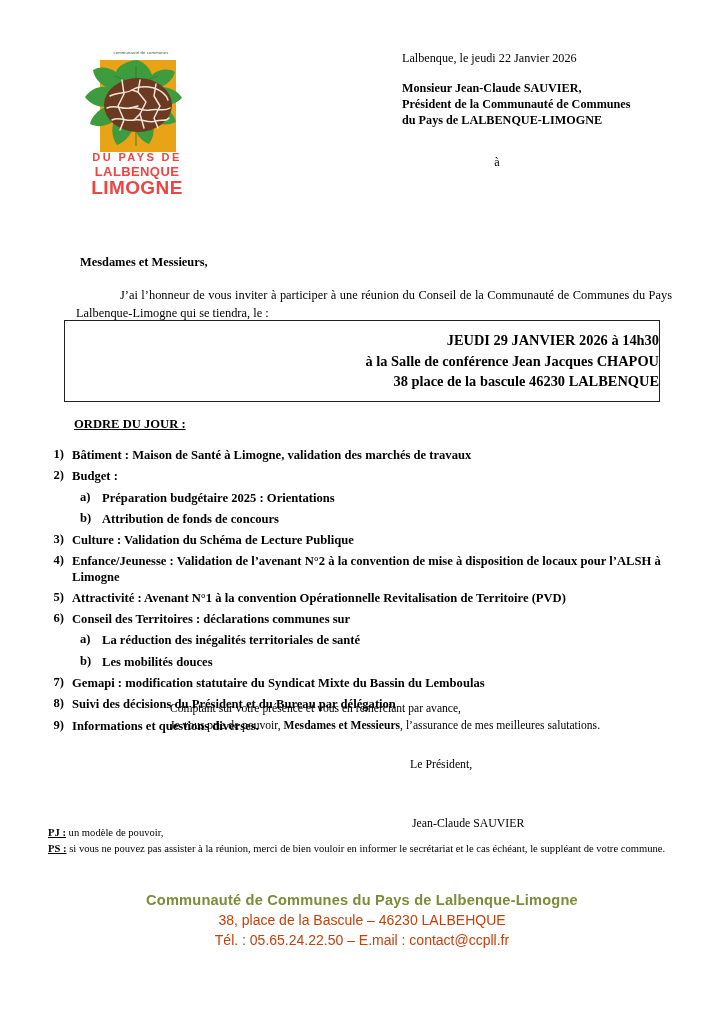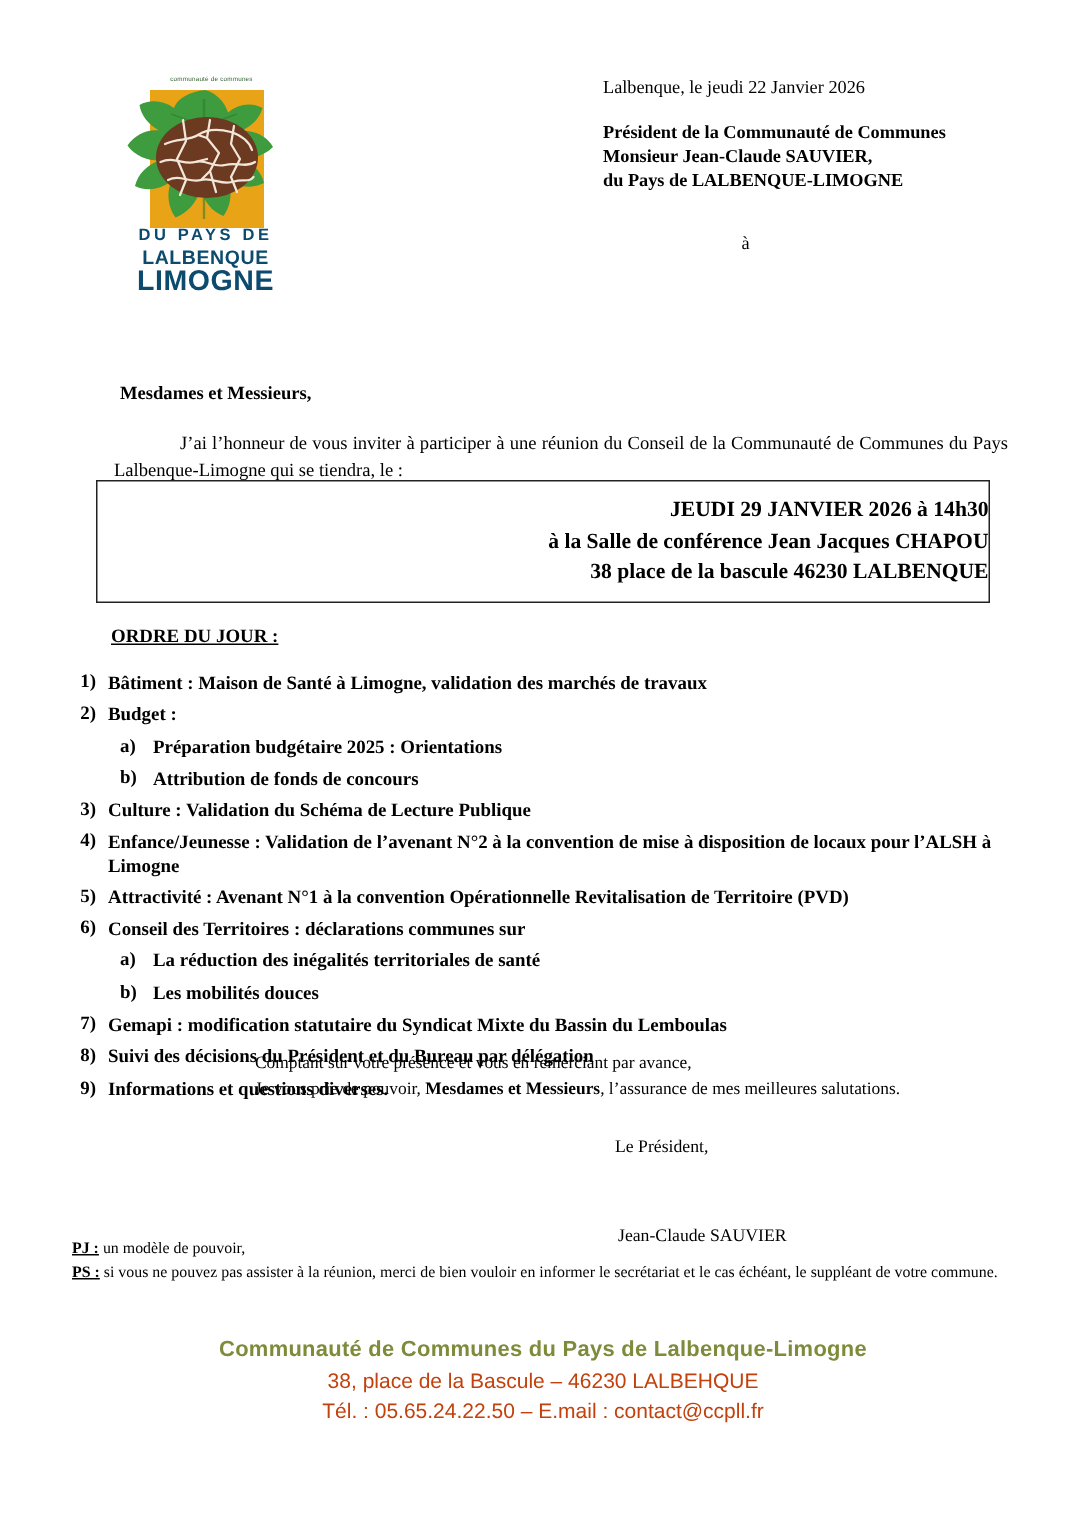--- a/index.html
+++ b/index.html
@@ -74,21 +74,21 @@
     height: 62px;
     z-index: 3;
   }
   .logo-words {
     position: absolute;
     left: 0;
     top: 104px;
     width: 150px;
     text-align: center;
     font-family: "Liberation Sans", sans-serif;
-    color: #0c4a6e;
+    color: #ef4444;
     font-weight: bold;
     line-height: 1.0;
   }
   .logo-words .l1 {
     font-size: 11px;
     letter-spacing: 2.4px;
     display: block;
     margin-bottom: 2px;
   }
   .logo-words .l2 {
@@ -318,22 +318,22 @@
     <div class="logo-words">
       <span class="l1">DU PAYS DE</span>
       <span class="l2">LALBENQUE</span>
       <span class="l3">LIMOGNE</span>
     </div>
   </div>
 
   <div class="header-right">
     <div class="header-date">Lalbenque, le jeudi 22 Janvier 2026</div>
     <div class="header-sender">
+      <div>Monsieur Jean-Claude SAUVIER,</div>
       <div>Président de la Communauté de Communes</div>
-      <div>Monsieur Jean-Claude SAUVIER,</div>
       <div>du Pays de LALBENQUE-LIMOGNE</div>
     </div>
     <div class="header-a">à</div>
   </div>
 
   <div class="salutation">Mesdames et Messieurs,</div>
 
   <div class="intro"><span class="indent"></span><span>J’ai l’honneur de vous inviter à participer à une réunion du Conseil de la Communauté de Communes du Pays Lalbenque-Limogne qui se tiendra, le :</span></div>
 
   <div class="meeting-box">

